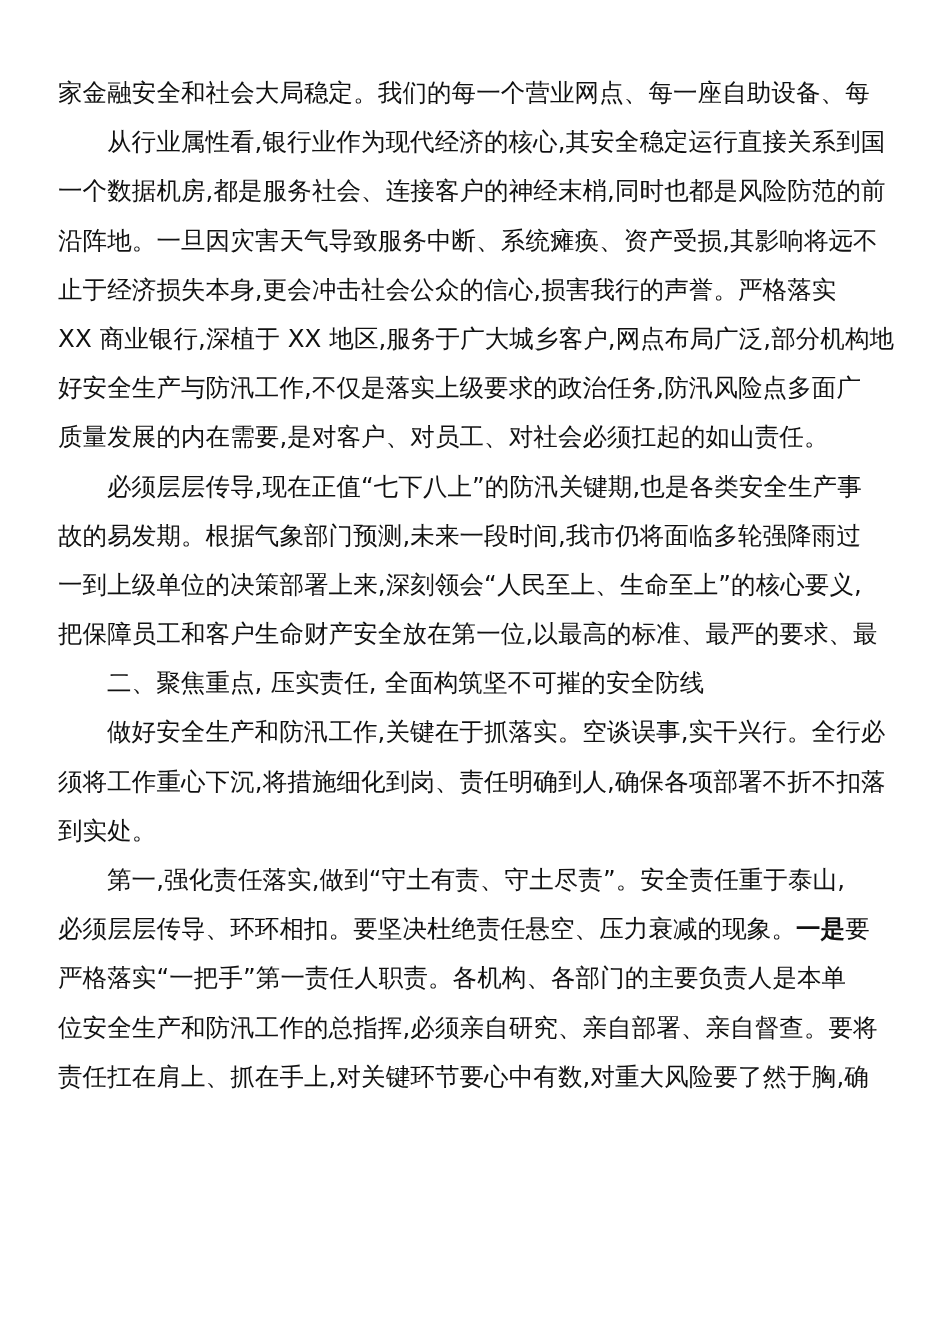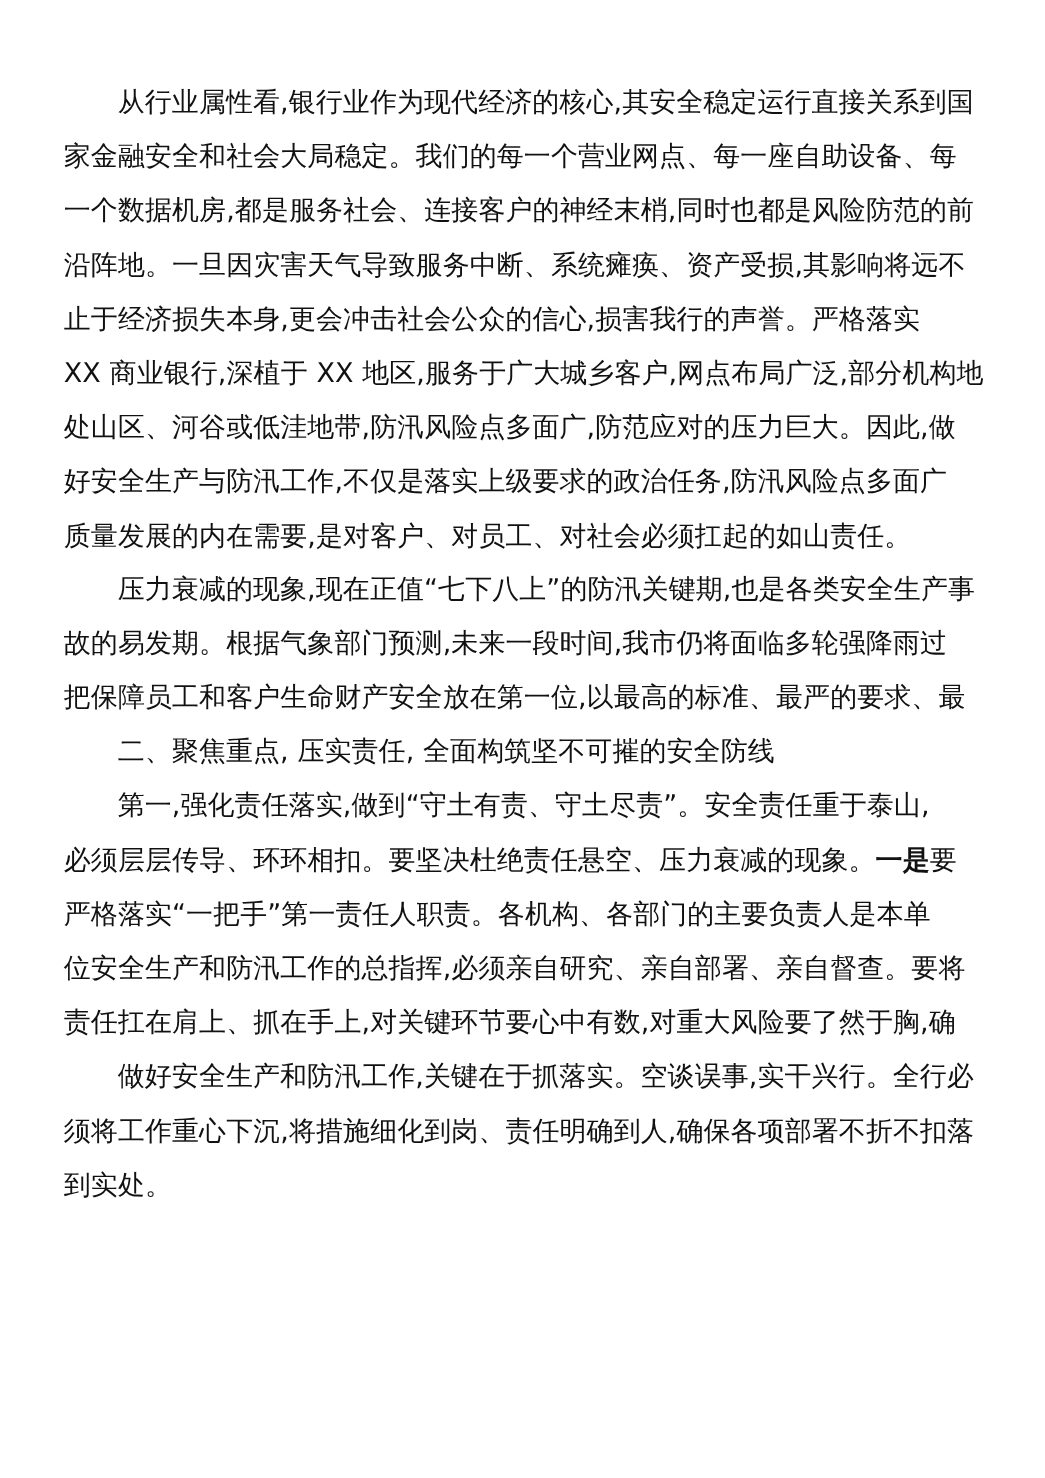--- a/index.html
+++ b/index.html
@@ -10,48 +10,48 @@
           letter-spacing:0.1px; }
   .indent { padding-left:49px; }
   .bold { font-weight:bold; }
 </style>
 </head>
 <body>
 
 <div class="page">
 
   <div>
+    <div class="line">家金融安全和社会大局稳定。我们的每一个营业网点、每一座自助设备、每</div>
     <div class="line indent">从行业属性看,银行业作为现代经济的核心,其安全稳定运行直接关系到国</div>
-    <div class="line">家金融安全和社会大局稳定。我们的每一个营业网点、每一座自助设备、每</div>
     <div class="line">一个数据机房,都是服务社会、连接客户的神经末梢,同时也都是风险防范的前</div>
     <div class="line">沿阵地。一旦因灾害天气导致服务中断、系统瘫痪、资产受损,其影响将远不</div>
     <div class="line">止于经济损失本身,更会冲击社会公众的信心,损害我行的声誉。严格落实</div>
     <div class="line">XX 商业银行,深植于 XX 地区,服务于广大城乡客户,网点布局广泛,部分机构地</div>
-    <div class="line">处山区、河谷或低洼地带,防汛风险点多面广,防范应对的压力巨大。因此,做</div>
     <div class="line">好安全生产与防汛工作,不仅是落实上级要求的政治任务,防汛风险点多面广</div>
     <div class="line">质量发展的内在需要,是对客户、对员工、对社会必须扛起的如山责任。</div>
   </div>
 
   <div>
-    <div class="line indent">压力衰减的现象,现在正值“七下八上”的防汛关键期,也是各类安全生产事</div>
+    <div class="line indent">必须层层传导,现在正值“七下八上”的防汛关键期,也是各类安全生产事</div>
     <div class="line">故的易发期。根据气象部门预测,未来一段时间,我市仍将面临多轮强降雨过</div>
+    <div class="line">一到上级单位的决策部署上来,深刻领会“人民至上、生命至上”的核心要义,</div>
     <div class="line">把保障员工和客户生命财产安全放在第一位,以最高的标准、最严的要求、最</div>
   </div>
 
   <div>
     <div class="line indent">二、聚焦重点, 压实责任, 全面构筑坚不可摧的安全防线</div>
+  </div>
+
+  <div>
+    <div class="line indent">做好安全生产和防汛工作,关键在于抓落实。空谈误事,实干兴行。全行必</div>
+    <div class="line">须将工作重心下沉,将措施细化到岗、责任明确到人,确保各项部署不折不扣落</div>
+    <div class="line">到实处。</div>
   </div>
 
   <div>
     <div class="line indent">第一,强化责任落实,做到“守土有责、守土尽责”。安全责任重于泰山,</div>
     <div class="line"><span>必须层层传导、环环相扣。要坚决杜绝责任悬空、压力衰减的现象。</span><span class="bold">一是</span><span>要</span></div>
     <div class="line">严格落实“一把手”第一责任人职责。各机构、各部门的主要负责人是本单</div>
     <div class="line">位安全生产和防汛工作的总指挥,必须亲自研究、亲自部署、亲自督查。要将</div>
     <div class="line">责任扛在肩上、抓在手上,对关键环节要心中有数,对重大风险要了然于胸,确</div>
   </div>
 
-  <div>
-    <div class="line indent">做好安全生产和防汛工作,关键在于抓落实。空谈误事,实干兴行。全行必</div>
-    <div class="line">须将工作重心下沉,将措施细化到岗、责任明确到人,确保各项部署不折不扣落</div>
-    <div class="line">到实处。</div>
-  </div>
-
 </div>
 
 </body></html>

